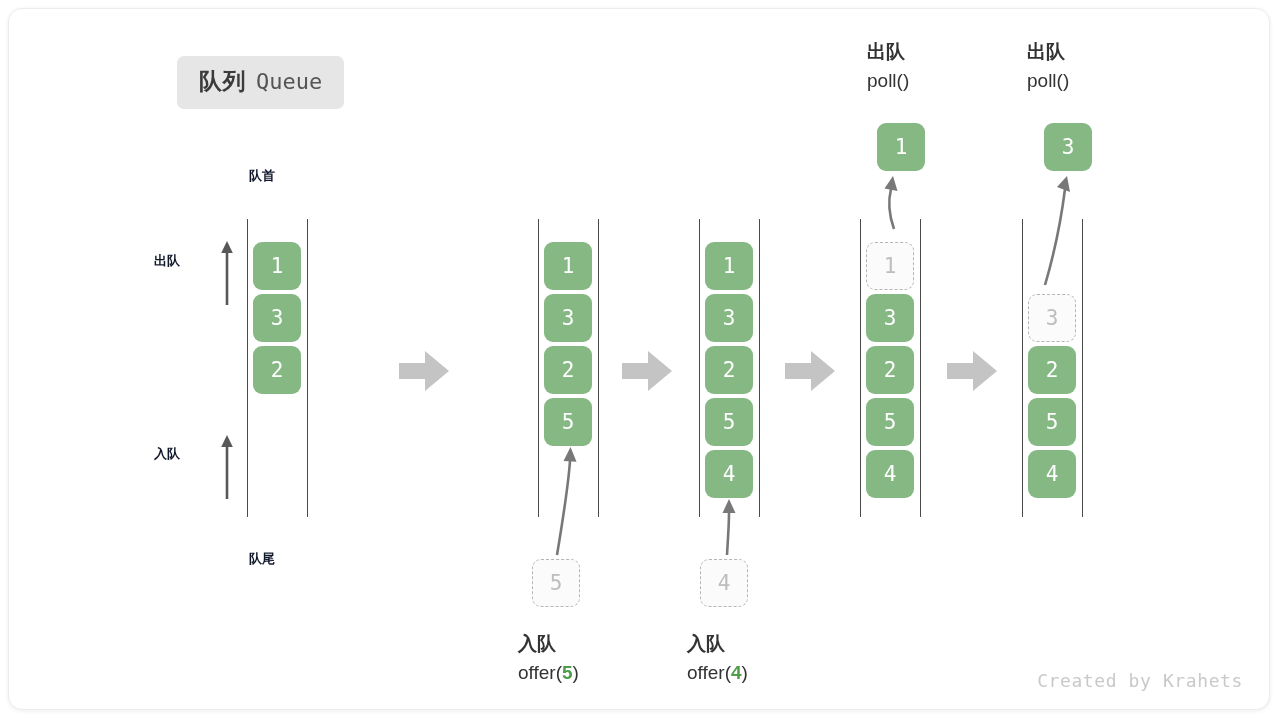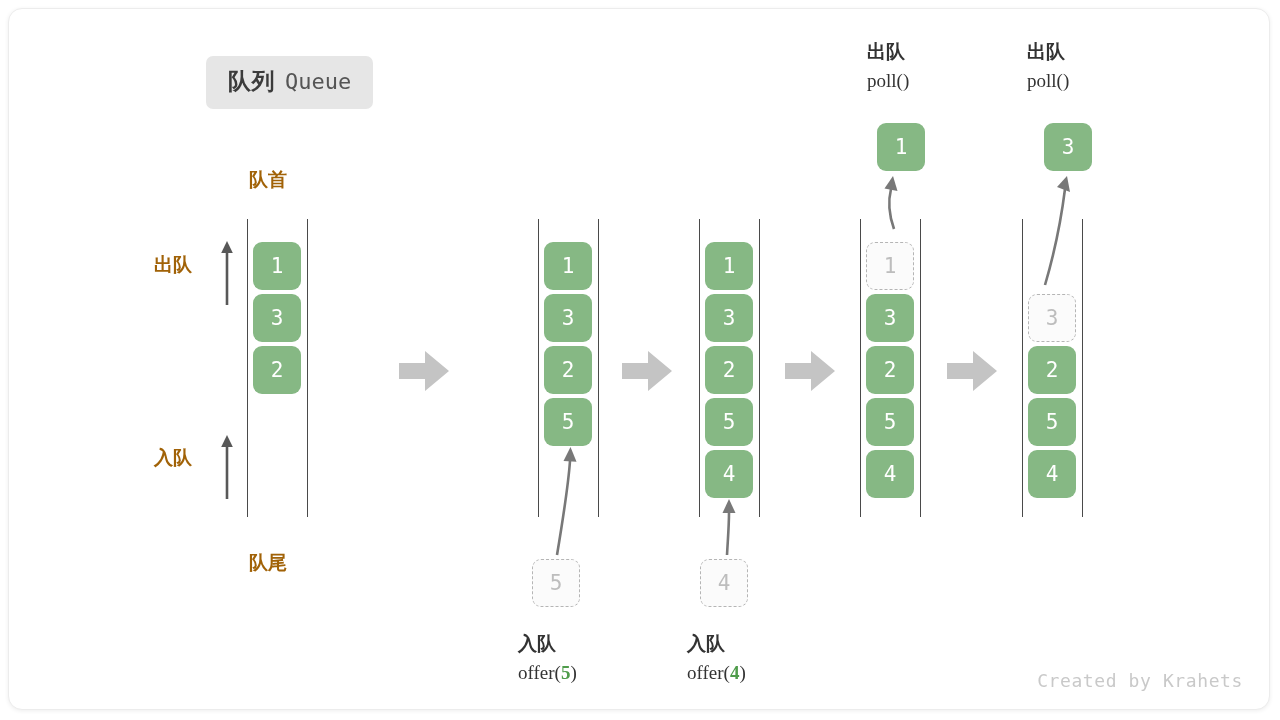--- a/index.html
+++ b/index.html
@@ -24,34 +24,33 @@
 
   
   #title-badge {
     left: 168px; top: 47px;
     background: #e6e6e6;
     border-radius: 7px;
     padding: 10px 22px 12px 22px;
     display: flex;
     align-items: baseline;
     gap: 10px;
-    margin-left: 29px;
   }
   #title-cn {
     font-size: 23px; font-weight: bold; color: #3b3b3b;
     letter-spacing: .5px;
   }
   #title-en {
     font-size: 22px; color: #555555;
     font-family: "DejaVu Sans Mono", "Liberation Mono", monospace;
   }
 
   
   .cn-label {
-    font-size: 19px; font-weight: bold; color: #a16207;
+    font-size: 13px; font-weight: bold; color: #0f172a;
     white-space: nowrap;
   }
 
   
   .queue-col { top: 210px; height: 298px; }
   .rail {
     position: absolute; top: 0; width: 0;
     height: 298px;
     border-left: 1.6px solid #4a4a4a;
   }
@@ -103,21 +102,21 @@
   }
 
   
   .op-caption { text-align: left; white-space: nowrap; }
   .op-caption .line1 {
     font-size: 19px; font-weight: bold; color: #333333;
     margin-bottom: 5px;
   }
   .op-caption .line2 {
     font-size: 19px; color: #333333;
-    font-family: Liberation Serif, serif;
+    font-family: Liberation Sans, sans-serif;
   }
   .op-caption .line2 .arg { color: #4f9c4b; font-weight: bold; }
 
   #credit {
     right: 26px; bottom: 18px;
     font-size: 18px; color: #c9c9c9;
     font-family: "DejaVu Sans Mono", "Liberation Mono", monospace;
     letter-spacing: .6px;
   }
   svg { overflow: visible; }

